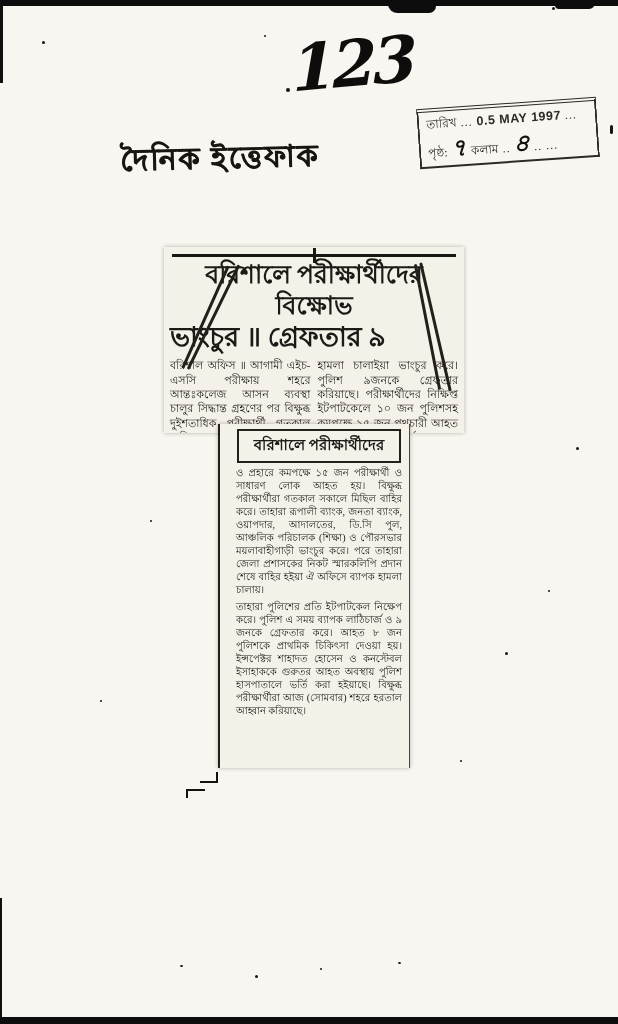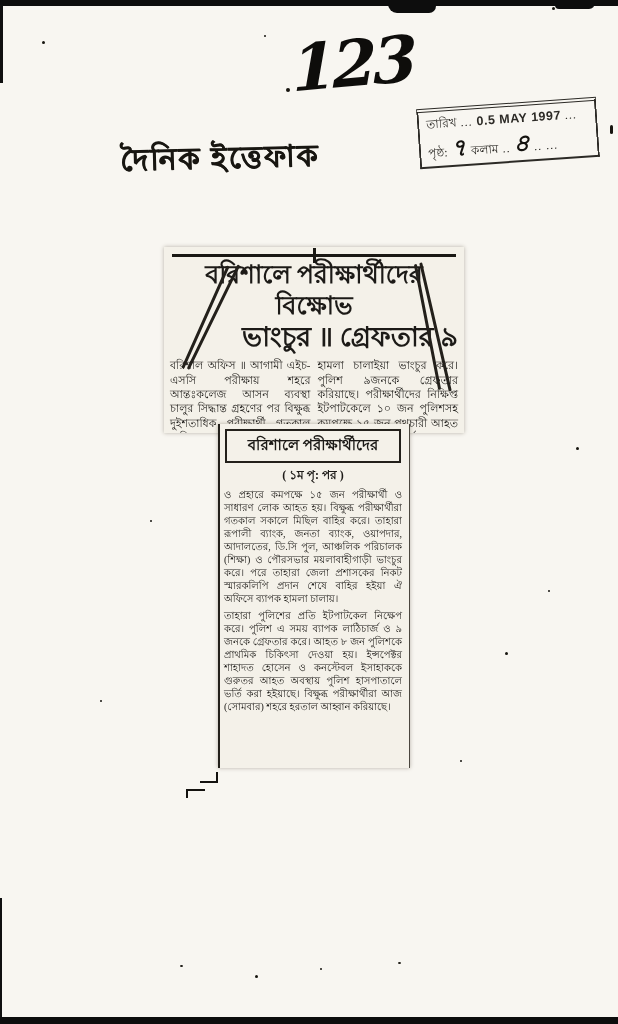--- a/index.html
+++ b/index.html
@@ -47,34 +47,34 @@
   }
   
   .clip1{
     position:absolute;left:164px;top:247px;width:300px;height:186px;
     background:#f4f1e9;box-shadow:0 0 4px rgba(60,50,30,0.35);
     overflow:hidden;box-sizing:border-box;padding:4px 6px 2px;
   }
   .clip1 .toprule{height:2.5px;background:#1a1814;margin:3px 2px 1px;}
   .clip1 .toptick{position:absolute;left:149px;top:1px;width:2.5px;height:15px;background:#1a1814;}
   .clip1 .hl1{font-size:25px;font-weight:bold;text-align:center;line-height:1.25;margin-top:2px;}
-  .clip1 .hl2{font-size:27px;font-weight:bold;text-align:right;line-height:1.2;}
+  .clip1 .hl2{font-size:27px;font-weight:bold;text-align:left;line-height:1.2;}
   .clip1 .cols{display:flex;gap:7px;margin-top:5px;}
   .clip1 .col{flex:1;font-size:11px;line-height:1.3;text-align:justify;}
   .slash{position:absolute;background:#23201b;width:2.5px;border-radius:2px;}
   .sl1{left:40px;top:14px;height:112px;transform:rotate(24deg);}
   .sl2{left:48px;top:12px;height:116px;transform:rotate(26deg);}
   .sr1{left:262px;top:16px;height:128px;transform:rotate(-11deg);}
   .sr2{left:270px;top:14px;height:132px;transform:rotate(-13deg);}
   
   .clip2{
     position:absolute;left:218px;top:424px;width:192px;height:344px;
     background:#f4f1e9;box-shadow:0 0 4px rgba(60,50,30,0.35);
     border-left:2.5px solid #23201b;border-right:1.5px solid #4a463e;
-    box-sizing:border-box;padding:4px 7px 4px 4px;overflow:hidden;
+    box-sizing:border-box;padding:4px 7px 4px 16px;overflow:hidden;
   }
   .clip2 .headbox{
     border:2px solid #23201b;text-align:center;font-weight:bold;
     font-size:15px;padding:2px 2px 3px;margin:1px 1px 3px;
   }
   .clip2 .subhead{text-align:center;font-weight:bold;font-size:12px;margin-bottom:2px;}
   .clip2 p{font-size:10px;line-height:1.3;text-align:justify;margin:0 0 4px;}
   
   .mark-a{position:absolute;left:200px;top:772px;width:16px;height:9px;border-bottom:2.5px solid #14120f;border-right:2.5px solid #14120f;}
   .mark-b{position:absolute;left:186px;top:789px;width:17px;height:7px;border-top:2.5px solid #14120f;border-left:2.5px solid #14120f;}
@@ -125,21 +125,20 @@
       </div>
     </div>
     <div class="slash sl1"></div>
     <div class="slash sl2"></div>
     <div class="slash sr1"></div>
     <div class="slash sr2"></div>
   </div>
 
   <div class="clip2">
     <div class="headbox">বরিশালে পরীক্ষার্থীদের</div>
-    <div class="subhead">( ১ম পৃ: পর )</div>
     <p>ও প্রহারে কমপক্ষে ১৫ জন পরীক্ষার্থী ও সাধারণ লোক আহত হয়। বিক্ষুব্ধ পরীক্ষার্থীরা গতকাল সকালে মিছিল বাহির করে। তাহারা রূপালী ব্যাংক, জনতা ব্যাংক, ওয়াপদার, আদালতের, ডি.সি পুল, আঞ্চলিক পরিচালক (শিক্ষা) ও পৌরসভার ময়লাবাহীগাড়ী ভাংচুর করে। পরে তাহারা জেলা প্রশাসকের নিকট স্মারকলিপি প্রদান শেষে বাহির হইয়া ঐ অফিসে ব্যাপক হামলা চালায়।</p>
     <p>তাহারা পুলিশের প্রতি ইটপাটকেল নিক্ষেপ করে। পুলিশ এ সময় ব্যাপক লাঠিচার্জ ও ৯ জনকে গ্রেফতার করে। আহত ৮ জন পুলিশকে প্রাথমিক চিকিৎসা দেওয়া হয়। ইন্সপেক্টর শাহাদত হোসেন ও কনস্টেবল ইসাহাককে গুরুতর আহত অবস্থায় পুলিশ হাসপাতালে ভর্তি করা হইয়াছে। বিক্ষুব্ধ পরীক্ষার্থীরা আজ (সোমবার) শহরে হরতাল আহ্বান করিয়াছে।</p>
 
   </div>
 
   <div class="mark-a"></div>
   <div class="mark-b"></div>
 
   <div class="speck" style="left:42px;top:41px;width:3px;height:3px;"></div>
   <div class="speck" style="left:286px;top:88px;width:4px;height:4px;"></div>

